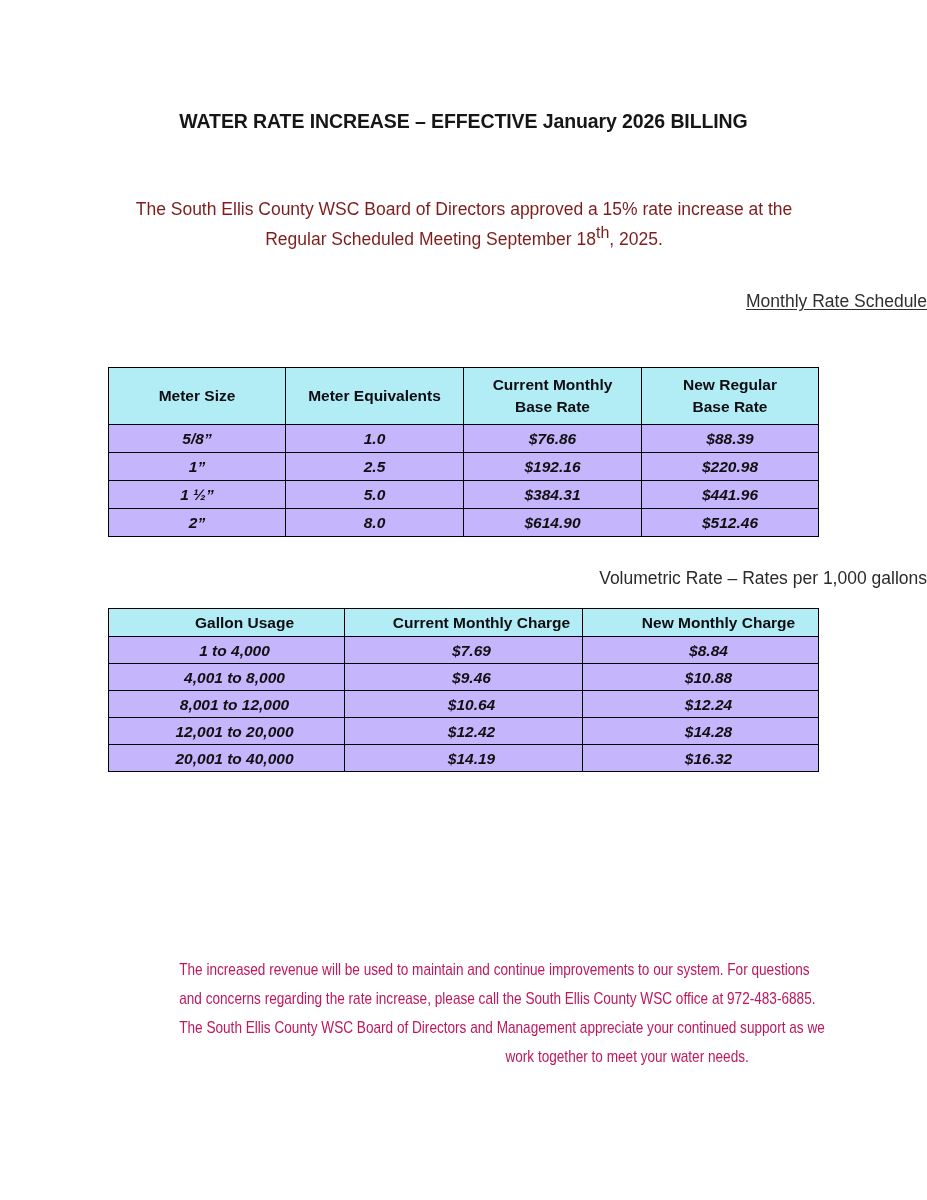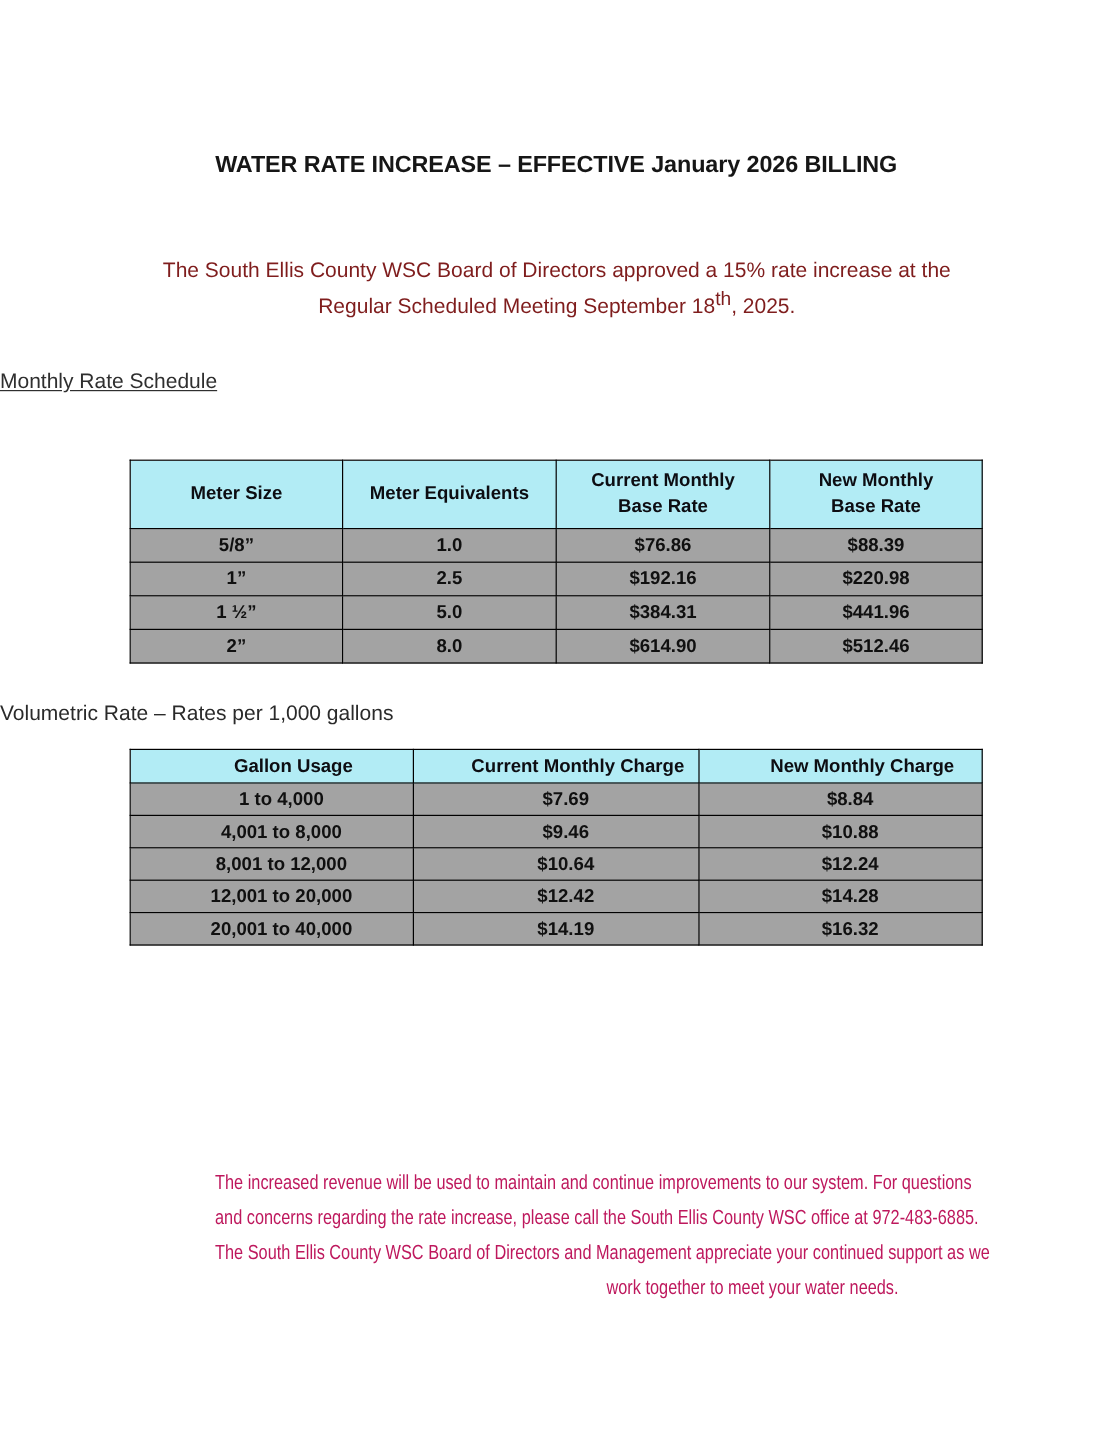--- a/index.html
+++ b/index.html
@@ -13,21 +13,20 @@
     position: relative;
     font-family: "Liberation Sans", sans-serif;
     color: #000000;
     overflow: hidden;
   }
 
   .page {
     position: absolute;
     inset: 0;
     background: #ffffff;
-    margin-top: 16px;
   }
 
   
   .doc-title {
     position: absolute;
     top: 110px;
     left: 0;
     width: 927px;
     text-align: center;
     font-size: 19.5px;
@@ -52,21 +51,21 @@
     font-size: 16px;
     vertical-align: super;
     line-height: 0;
   }
 
   
   .section-heading {
     position: absolute;
     left: 0;
     width: 927px;
-    text-align: left;
+    text-align: right;
     font-size: 17.5px;
     color: #2f2f2f;
   }
   .section-heading.underlined span {
     text-decoration: underline;
     text-underline-offset: 2px;
   }
   #heading-monthly { top: 291px; }
   #heading-minimum { top: 331px; color: #3b3b3b; }
   #heading-volumetric { top: 568px; color: #2a2a2a; }
@@ -87,22 +86,23 @@
     padding: 0;
     font-weight: bold;
   }
   .rate-table thead th {
     background: #b2ecf5;
     line-height: 22px;
     font-size: 15.5px;
     color: #0d0d12;
   }
   .rate-table tbody td {
-    background: #a3a3a3;
+    background: #c4b5fd;
     line-height: 17px;
+    font-style: italic;
   }
 
   
   #table-base-rate {
     top: 367px;
     left: 108px;
     width: 710px;
   }
   #table-base-rate thead th { height: 56px; }
   #table-base-rate tbody td { height: 27px; }
@@ -175,21 +175,21 @@
           <span class="hdr-line">Meter Size</span>
         </th>
         <th>
           <span class="hdr-line">Meter Equivalents</span>
         </th>
         <th>
           <span class="hdr-line">Current Monthly</span>
           <span class="hdr-line">Base Rate</span>
         </th>
         <th>
-          <span class="hdr-line">New Monthly</span>
+          <span class="hdr-line">New Regular</span>
           <span class="hdr-line">Base Rate</span>
         </th>
       </tr>
     </thead>
     <tbody>
       <tr>
         <td>5/8”</td>
         <td>1.0</td>
         <td>$76.86</td>
         <td>$88.39</td>

